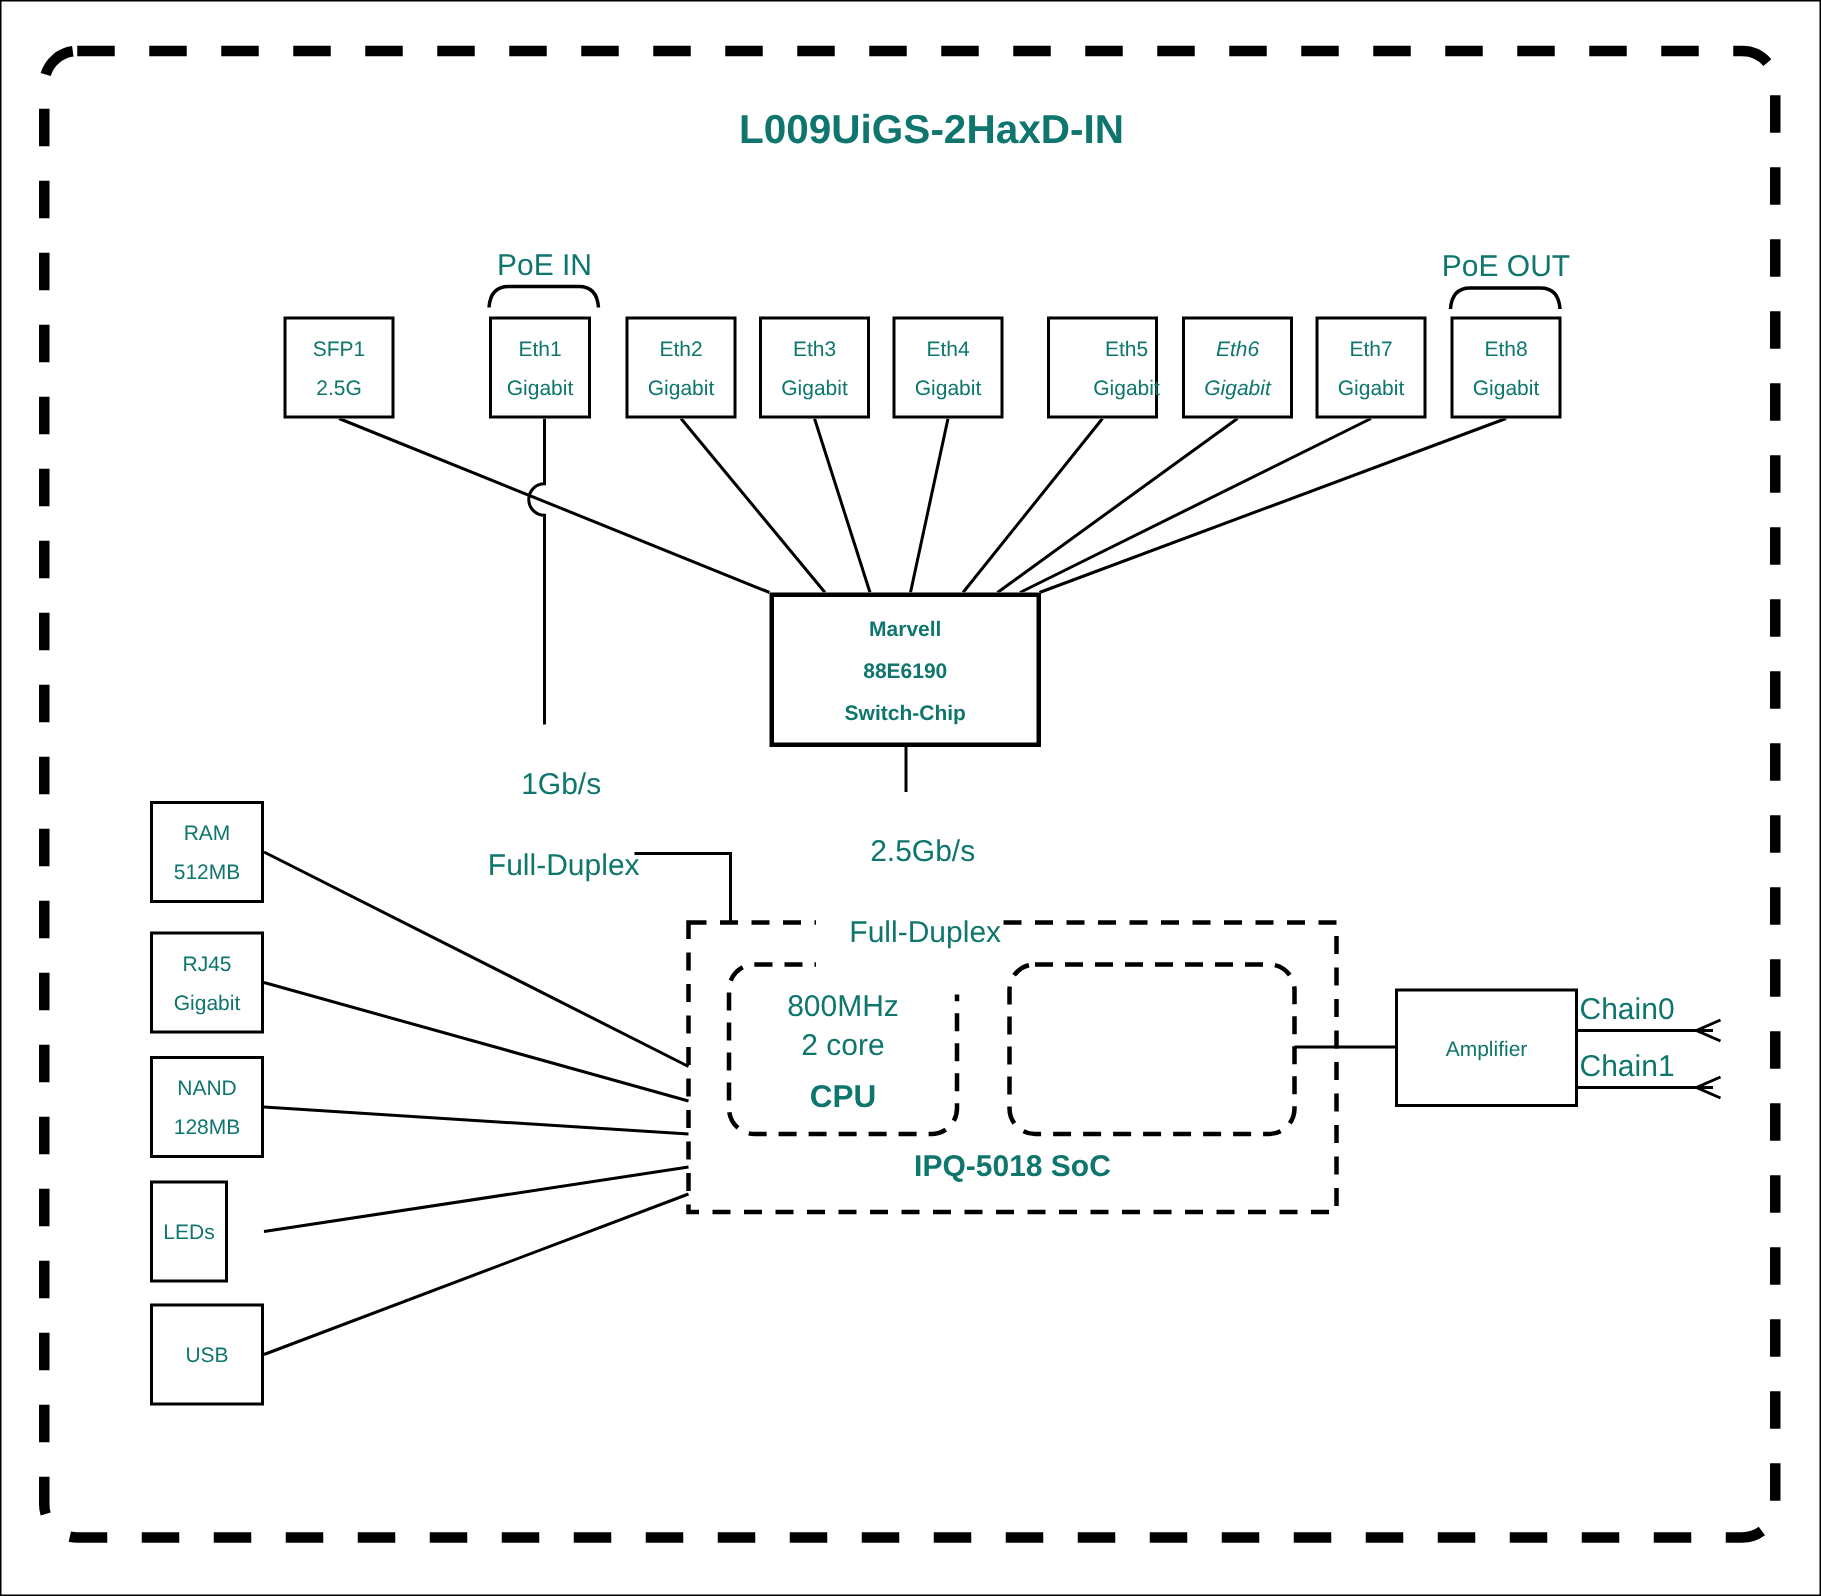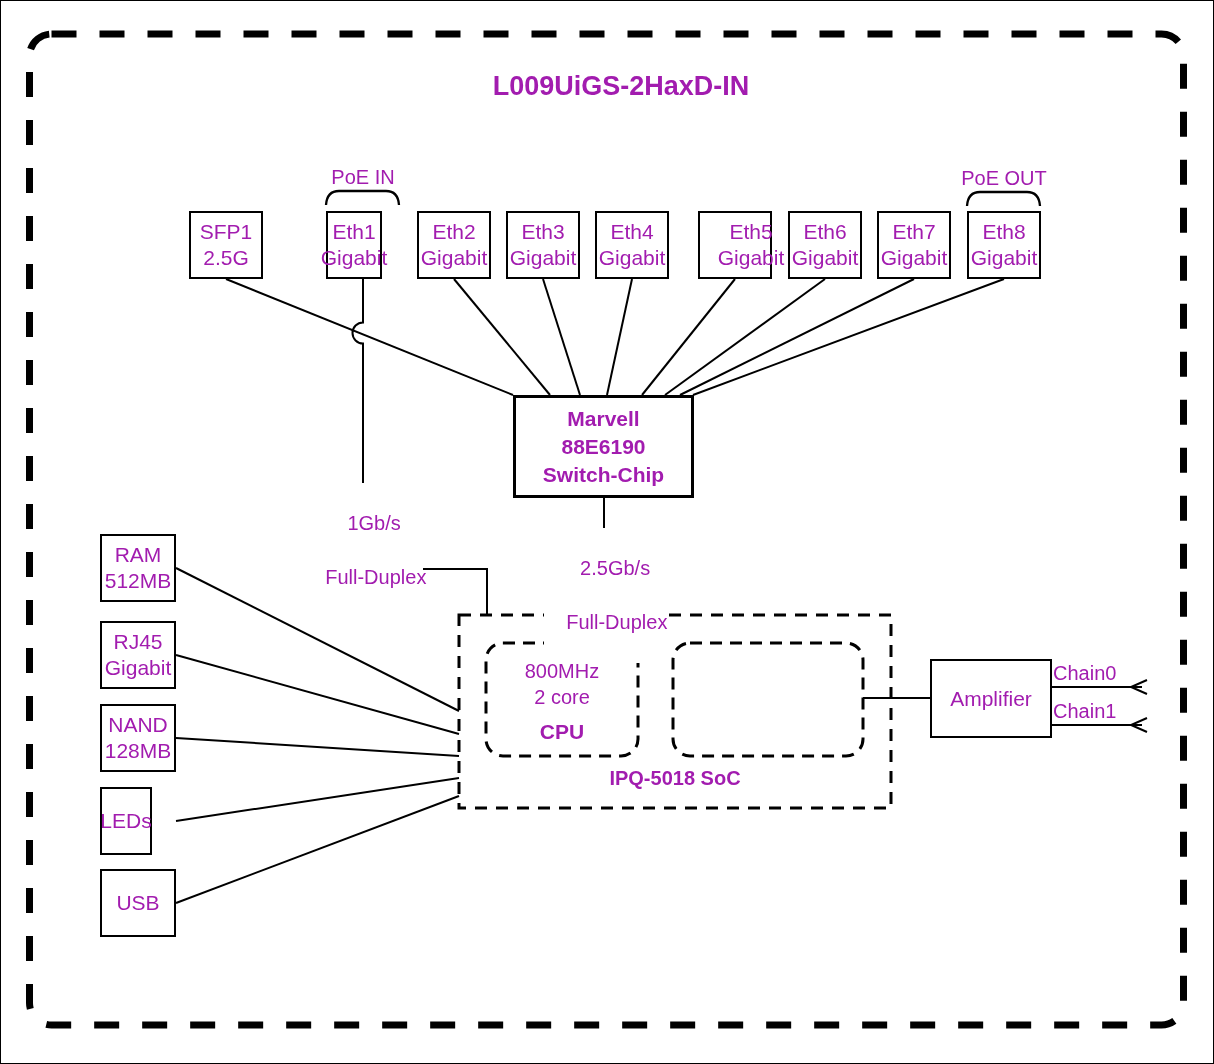--- a/index.html
+++ b/index.html
@@ -3,29 +3,29 @@
 <meta charset="utf-8">
 <style>
   html,body{margin:0;padding:0;background:#fff;}
   .canvas{
     position:relative;
     width:1214px;height:1064px;
     box-sizing:border-box;
     border:1px solid #000;
     background:#ffffff;
     font-family:"Liberation Sans","DejaVu Sans",sans-serif;
-    color:#a21caf;
+    color:#0f766e;
     overflow:hidden;
   }
   svg.wires{position:absolute;left:0;top:0;z-index:1;}
   .box{
     position:absolute;z-index:2;
     background:#fff;border:2px solid #000;
     display:flex;flex-direction:column;align-items:center;justify-content:center;
-    font-size:21px;line-height:26px;text-align:center;
+    font-size:14px;line-height:26px;text-align:center;
     box-sizing:border-box;
   }
   .box.thick{border-width:3px;}
   .box.bold{font-weight:bold;line-height:28px;}
   .lbl{
     position:absolute;z-index:3;
     font-size:20px;line-height:27px;text-align:center;white-space:pre;
   }
   .lbl.bold{font-weight:bold;}
   .lbl.bg{background:#fff;}
@@ -87,41 +87,41 @@
 
   <div class="title">L009UiGS-2HaxD-IN</div>
 
   <div class="lbl" style="left:312px;top:163px;width:100px;">PoE IN</div>
   <div class="lbl" style="left:953px;top:164px;width:100px;">PoE OUT</div>
 
   <div class="box" style="left:188px;top:210px;width:74px;height:68px;">
     <span>SFP1</span>
     <span>2.5G</span>
   </div>
-  <div class="box" style="left:325px;top:210px;width:56px;height:68px;">
+  <div class="box" style="left:325px;top:210px;width:68px;height:68px;">
     <span>Eth1</span>
     <span>Gigabit</span>
   </div>
   <div class="box" style="left:416px;top:210px;width:74px;height:68px;">
     <span>Eth2</span>
     <span>Gigabit</span>
   </div>
   <div class="box" style="left:505px;top:210px;width:74px;height:68px;">
     <span>Eth3</span>
     <span>Gigabit</span>
   </div>
   <div class="box" style="left:594px;top:210px;width:74px;height:68px;">
     <span>Eth4</span>
     <span>Gigabit</span>
   </div>
   <div class="box" style="left:697px;top:210px;width:74px;height:68px;padding-left:32px;">
     <span>Eth5</span>
     <span>Gigabit</span>
   </div>
-  <div class="box" style="left:787px;top:210px;width:74px;height:68px;">
+  <div class="box" style="left:787px;top:210px;width:74px;height:68px;font-style:italic;">
     <span>Eth6</span>
     <span>Gigabit</span>
   </div>
   <div class="box" style="left:876px;top:210px;width:74px;height:68px;">
     <span>Eth7</span>
     <span>Gigabit</span>
   </div>
   <div class="box" style="left:966px;top:210px;width:74px;height:68px;">
     <span>Eth8</span>
     <span>Gigabit</span>

